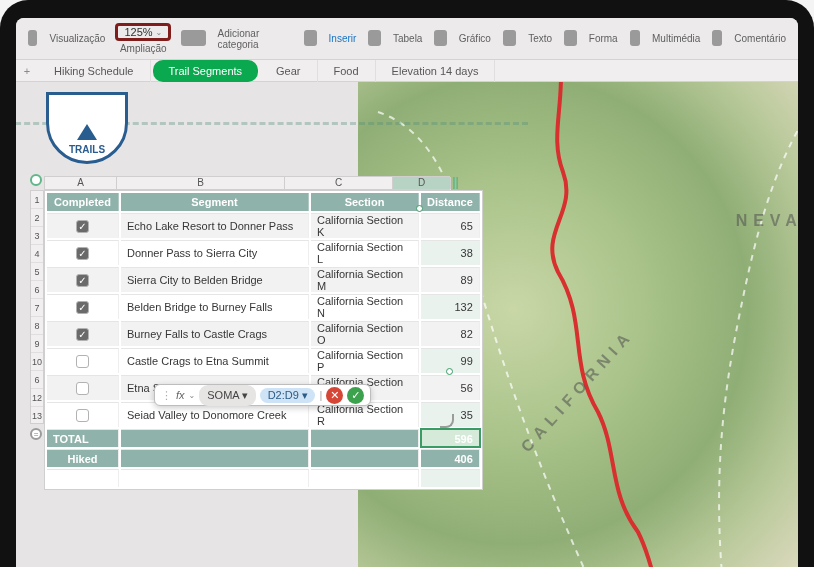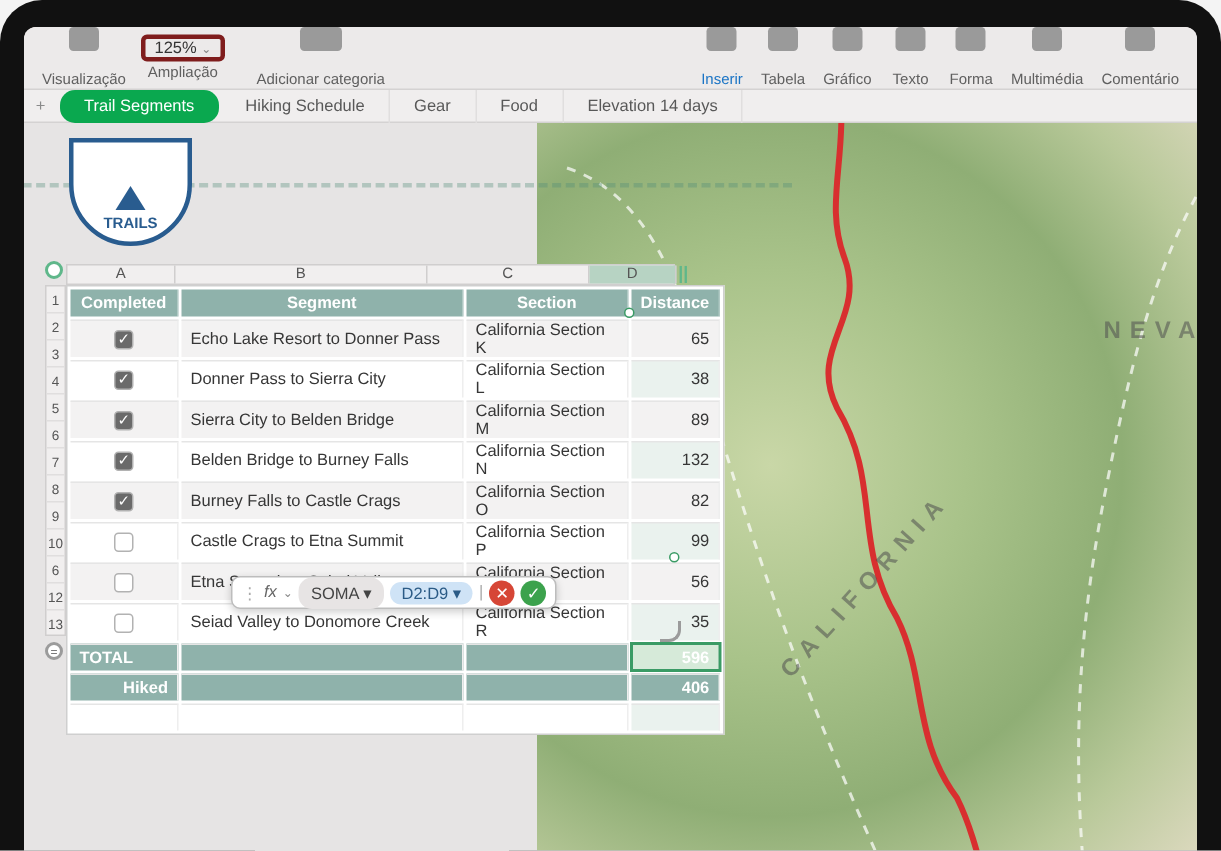--- a/index.html
+++ b/index.html
@@ -2,21 +2,21 @@
 <html><head>
 <meta charset="utf-8">
 <style>
 * { margin: 0; padding: 0; box-sizing: border-box; font-family: -apple-system, "Helvetica Neue", Arial, sans-serif; }
 html, body { width: 814px; height: 567px; overflow: hidden; background: #f4f4f4; }
 
 .laptop-bezel { position: absolute; inset: 0; border-radius: 28px 28px 0 0; background: #111; padding: 18px 16px 0 16px; }
 .screen { background: #eceaea; height: 100%; border-radius: 8px 8px 0 0; overflow: hidden; position: relative; }
 
 .toolbar { display: flex; align-items: center; height: 42px; padding: 0 6px; background: #eceaea; border-bottom: 1px solid #d4d2d2; font-size: 10px; color: #5f5f5f; }
-.tb-btn { display: flex; flex-direction: column; align-items: center; justify-content: center; padding: 3px 6px; min-width: 40px; gap: 12px; }
+.tb-btn { display: flex; flex-direction: row; align-items: center; justify-content: center; padding: 3px 6px; min-width: 40px; gap: 12px; }
 .tb-btn .ic { width: 20px; height: 16px; background: #9a9a9a; border-radius: 3px; margin-bottom: 2px; }
 .zoom-box { display: flex; align-items: center; border: 3px solid #7f1d1d; border-radius: 4px; padding: 0 6px; height: 18px; margin: 0 4px 2px 4px; font-size: 11px; color: #333; }
 .spacer-flex { flex: 1; }
 
 .sheet-tabs { display: flex; align-items: center; height: 22px; background: #f0eeee; border-bottom: 1px solid #d4d2d2; font-size: 11px; }
 .sheet-add { width: 22px; text-align: center; color: #8a8a8a; }
 .sheet-tab { padding: 0 16px; height: 22px; line-height: 22px; color: #585858; border-right: 1px solid #e0dede; }
 .sheet-tab.active { background: #0aa84f; color: #fff; border-radius: 10px; margin: 0 2px; border: none; }
 
 .canvas { position: relative; height: calc(100% - 64px); background: #e6e4e4; overflow: hidden; }
@@ -117,22 +117,22 @@
           <span>Multimédia</span>
         </div>
     <div class="tb-btn">
           <span class="ic"></span>
           <span>Comentário</span>
         </div>
   </div>
 
   <div class="sheet-tabs">
     <div class="sheet-add">+</div>
+    <div class="sheet-tab">Hiking Schedule</div>
     <div class="sheet-tab active">Trail Segments</div>
-    <div class="sheet-tab">Hiking Schedule</div>
     <div class="sheet-tab">Gear</div>
     <div class="sheet-tab">Food</div>
     <div class="sheet-tab">Elevation 14 days</div>
   </div>
 
   <div class="canvas">
 
     <div class="map">
       <svg class="trail-path" viewBox="0 0 520 620">
         <path d="M200 -20 C210 40 190 70 205 110 C220 150 180 170 200 210 C230 260 210 300 240 350 C260 390 250 430 280 470 C300 510 300 560 340 640" stroke="#d82f2f" stroke-width="4" fill="none" stroke-linecap="round"></path>
@@ -231,21 +231,21 @@
               <td class="col-c">California Section R</td>
               <td class="col-d sel-col">35</td>
             </tr>
       <tr class="summary">
               <td style="text-align:left;">TOTAL</td>
               <td></td>
               <td></td>
               <td class="col-d sel-cell">596</td>
             </tr>
       <tr class="summary">
-              <td style="text-align:right;">Hiked</td>
+              <td style="text-align:center;">Hiked</td>
               <td></td>
               <td></td>
               <td class="col-d">406</td>
             </tr>
       <tr>
               <td class="col-a"></td>
               <td class="col-b"></td>
               <td class="col-c"></td>
               <td class="col-d sel-col"></td>
             </tr>

